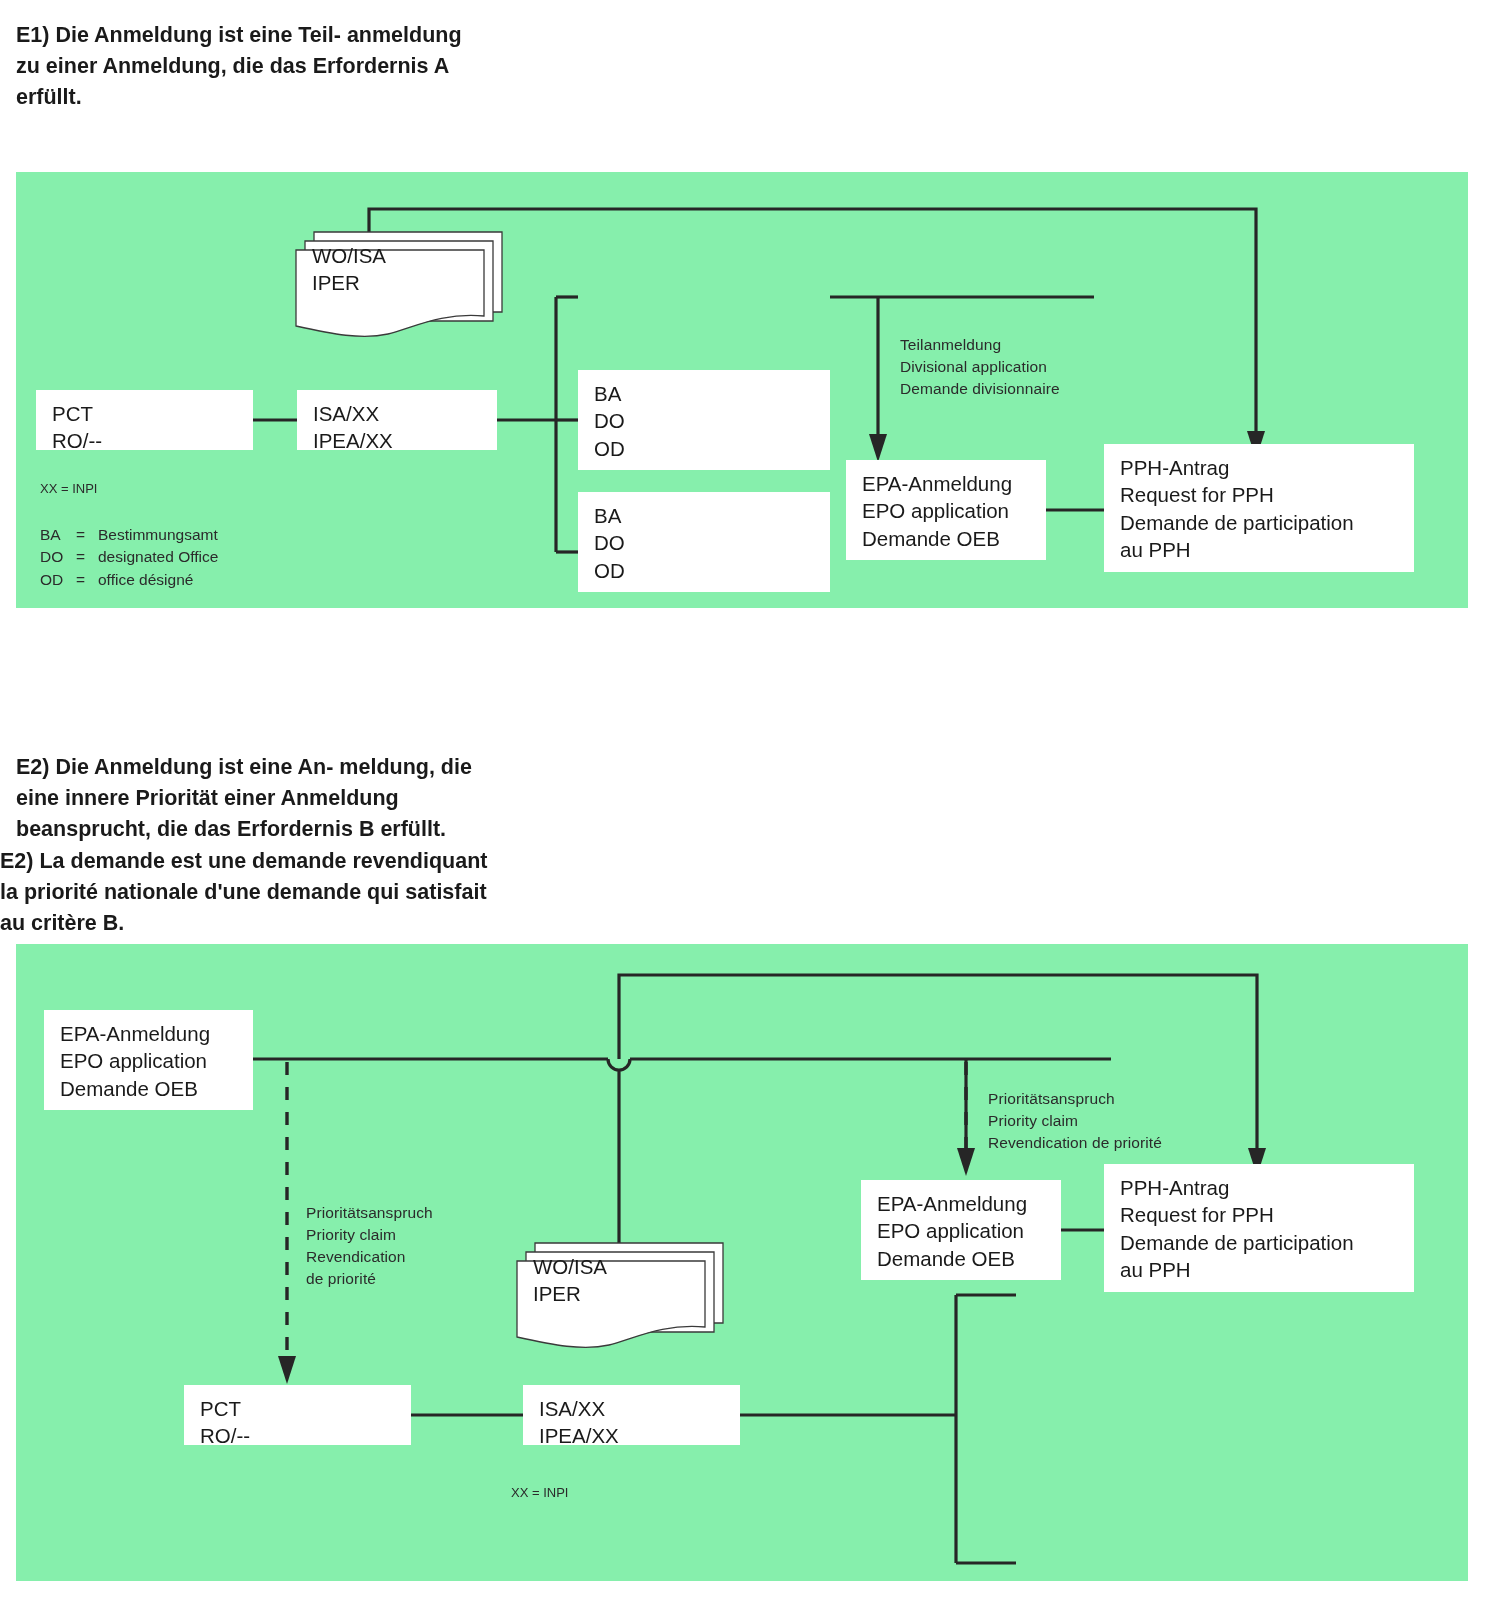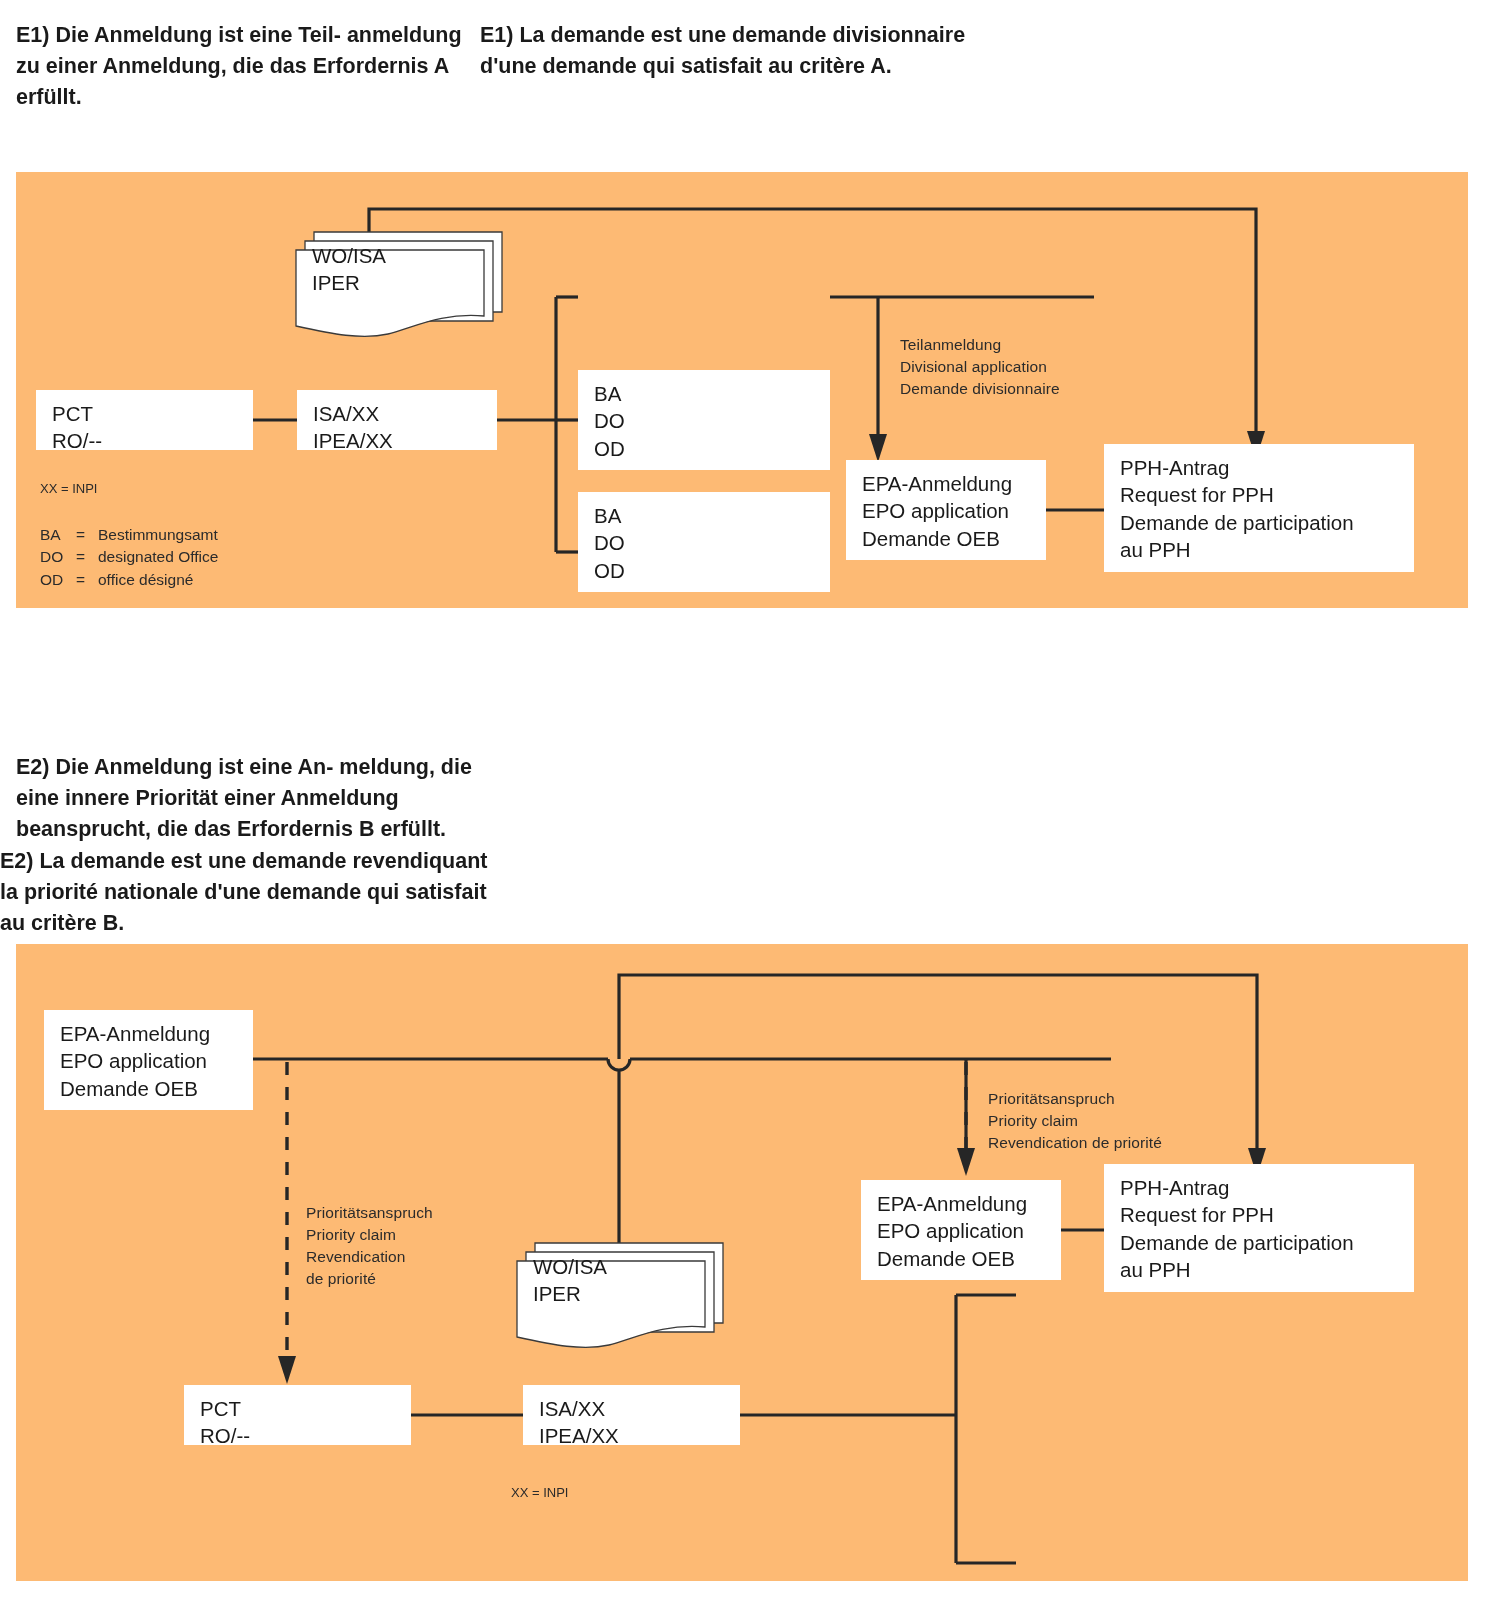--- a/index.html
+++ b/index.html
@@ -9,21 +9,21 @@
     color:#1a1a1a;-webkit-font-smoothing:antialiased;
   }
   .caption-row{position:absolute;left:0;width:1496px;display:flex;}
   .caption-col{font-size:21.5px;font-weight:bold;line-height:1.45;}
   .c1{width:480px;padding-left:16px;box-sizing:border-box;}
   .c2{width:490px;padding-left:6px;box-sizing:border-box;}
   .c3{width:510px;padding-left:0px;box-sizing:border-box;}
   #caption-e1{top:20px;}
   #caption-e2{top:752px;flex-direction:column;}
 
-  .panel{position:absolute;background:#fdba74;}
+  .panel{position:absolute;background:#86efac;}
   #panel-e1{left:16px;top:172px;width:1452px;height:436px;}
   #panel-e2{left:16px;top:944px;width:1452px;height:637px;}
 
   .panel svg{position:absolute;left:0;top:0;overflow:visible;}
 
   .nodebox{
     position:absolute;background:#ffffff;box-sizing:border-box;
     font-size:20.5px;line-height:1.33;color:#1a1a1a;
     padding:10px 14px 10px 16px;white-space:pre-line;
   }
@@ -45,23 +45,20 @@
     color:#1a1a1a;white-space:pre-line;
   }
 </style>
 </head>
 <body>
 
 <div class="caption-row" id="caption-e1">
   <div class="caption-col c1">E1) Die Anmeldung ist eine Teil-
 anmeldung zu einer Anmeldung,
 die das Erfordernis A erfüllt.</div>
-  <div class="caption-col c3">E1) La demande est une demande
-divisionnaire d'une demande qui
-satisfait au critère A.</div>
 </div>
 
 <div class="panel" id="panel-e1">
 
   <svg width="1452" height="436">
     <g stroke="#262626" fill="none" stroke-width="3.2">
 
       <path d="M 353 97 L 353 37 L 1240 37 L 1240 262"></path>
 
       <path d="M 237 248 L 282 248"></path>

